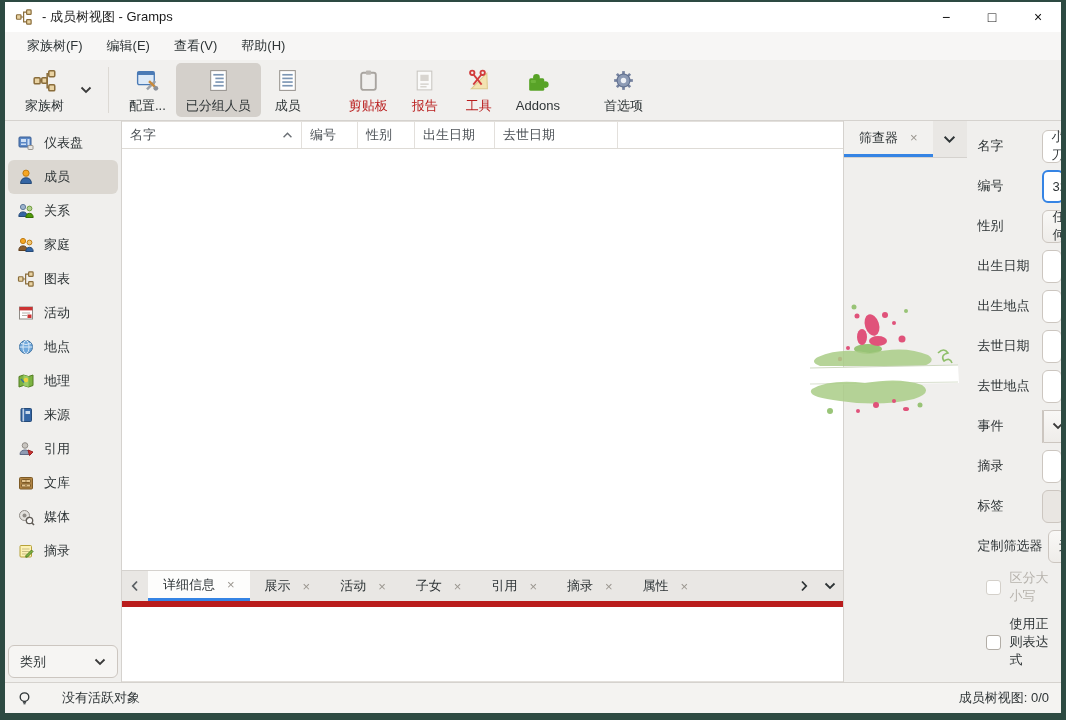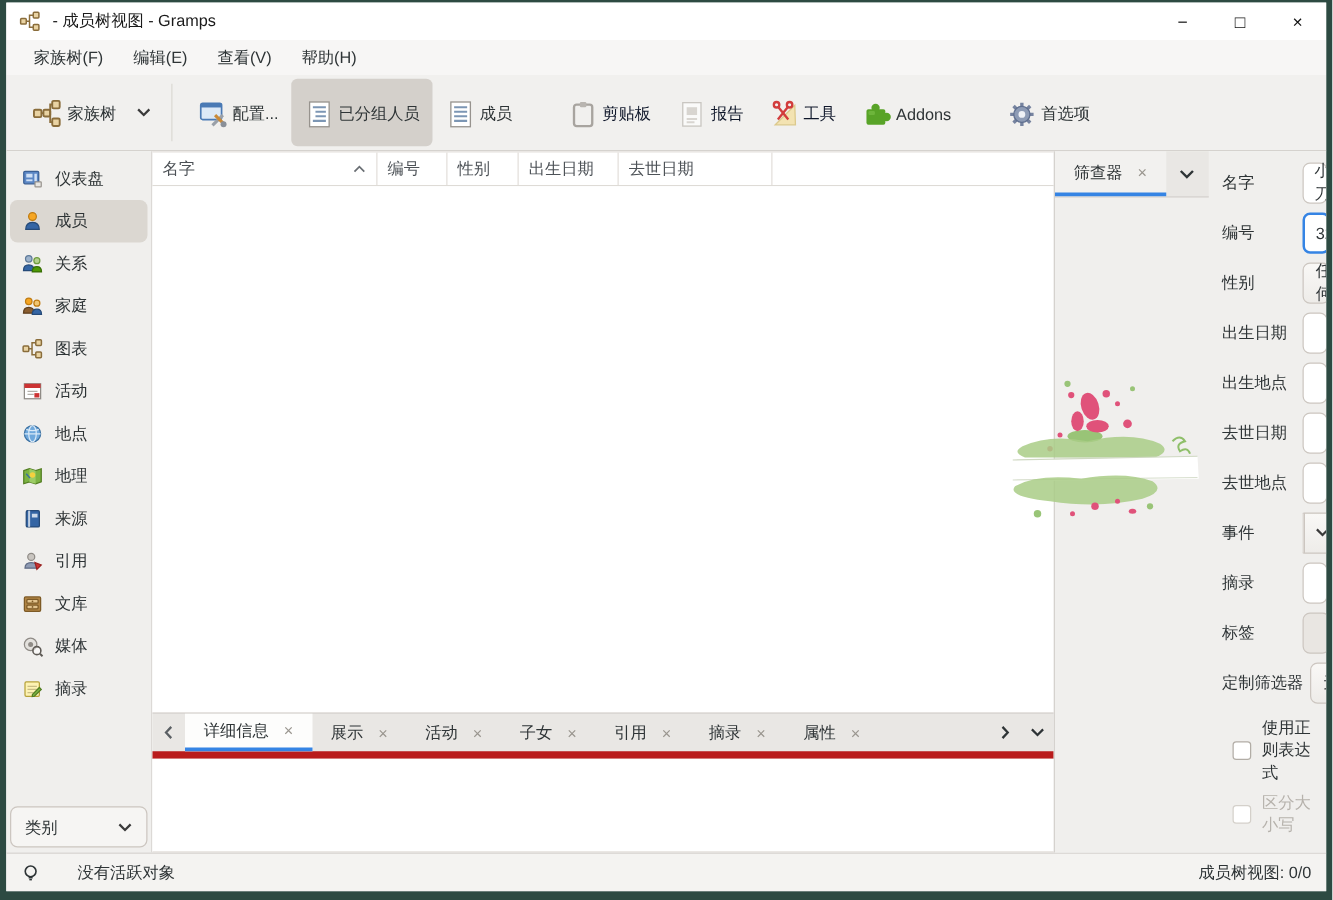--- a/index.html
+++ b/index.html
@@ -14,24 +14,24 @@
   .titlebar{height:30px; background:#fff; display:flex; align-items:center; padding-left:10px; flex:none;}
   .titlebar .app-icon{width:18px; height:18px; margin-right:9px; display:flex;}
   .title-text{font-size:13px; color:#1a1a1a;}
   .win-controls{margin-left:auto; display:flex; height:100%;}
   .win-btn{width:46px; display:flex; align-items:center; justify-content:center; font-size:14px; color:#111;}
   
   .menubar{height:28px; background:#f7f6f5; display:flex; align-items:center; padding-left:12px; gap:4px; font-size:13px; flex:none;}
   .menu-item{padding:4px 10px; border-radius:3px;}
   
   .toolbar{height:61px; background:#f1f0ee; border-bottom:1px solid #d5d2ce; display:flex; align-items:center; padding:0 10px; flex:none;}
-  .tb-item{display:flex; flex-direction:row; align-items:center; justify-content:center; min-width:54px; height:54px; padding:4px 10px 2px; border-radius:5px; gap:3px;}
+  .tb-item{display:flex; flex-direction:column; align-items:center; justify-content:center; min-width:54px; height:54px; padding:4px 10px 2px; border-radius:5px; gap:3px;}
   .tb-item .tb-label{font-size:13px; white-space:nowrap;}
   .tb-item.active{background:#d4d0cb;}
-  .tb-item.disabled .tb-label{color:#0f172a;}
+  .tb-item.disabled .tb-label{color:#b91c1c;}
   .tb-chevron{width:24px; height:54px; display:flex; align-items:center; justify-content:center;}
   .tb-sep{width:1px; height:46px; background:#dcd9d4; margin:0 10px;}
   .tb-gap{width:24px;}
   .tb-icon{height:26px; display:flex; align-items:center;}
   
   .content{flex:1; display:flex; min-height:0;}
   
   .sidebar{width:117px; background:#f0efed; border-right:1px solid #d5d2ce; display:flex; flex-direction:column; padding-top:5px; flex:none;}
   .side-item{height:34px; display:flex; align-items:center; gap:9px; padding:0 9px; margin:0 3px; border-radius:6px; font-size:13px; flex:none;}
   .side-item.selected{background:#dbd7d1;}
@@ -587,27 +587,27 @@
             <svg viewBox="0 0 16 16" width="16" height="16">
                 <rect x="2" y="2.5" width="9.5" height="11" rx="1" fill="#fff" stroke="#8f8b86"></rect>
                 <g stroke="#c5c1bb" stroke-width="1">
                   <line x1="4" y1="5.5" x2="9.5" y2="5.5"></line>
                   <line x1="4" y1="8" x2="9.5" y2="8"></line>
                 </g>
                 <path d="M7.5 10.5 L12.5 5.5 L14.3 7.3 L9.3 12.3 L7 12.8 Z" fill="#e8a33d" stroke="#9a6a1f"></path>
               </svg>
           </div>
         </div>
+        <div class="check-row disabled">
+          <span class="checkbox"></span>
+          <span>区分大小写</span>
+        </div>
         <div class="check-row" style="margin-top:4px;">
           <span class="checkbox"></span>
           <span>使用正则表达式</span>
-        </div>
-        <div class="check-row disabled">
-          <span class="checkbox"></span>
-          <span>区分大小写</span>
         </div>
         <div class="btn-row">
           <div class="fbtn">
             
           </div>
           <div class="fbtn">
             
             
           </div>
         </div>

